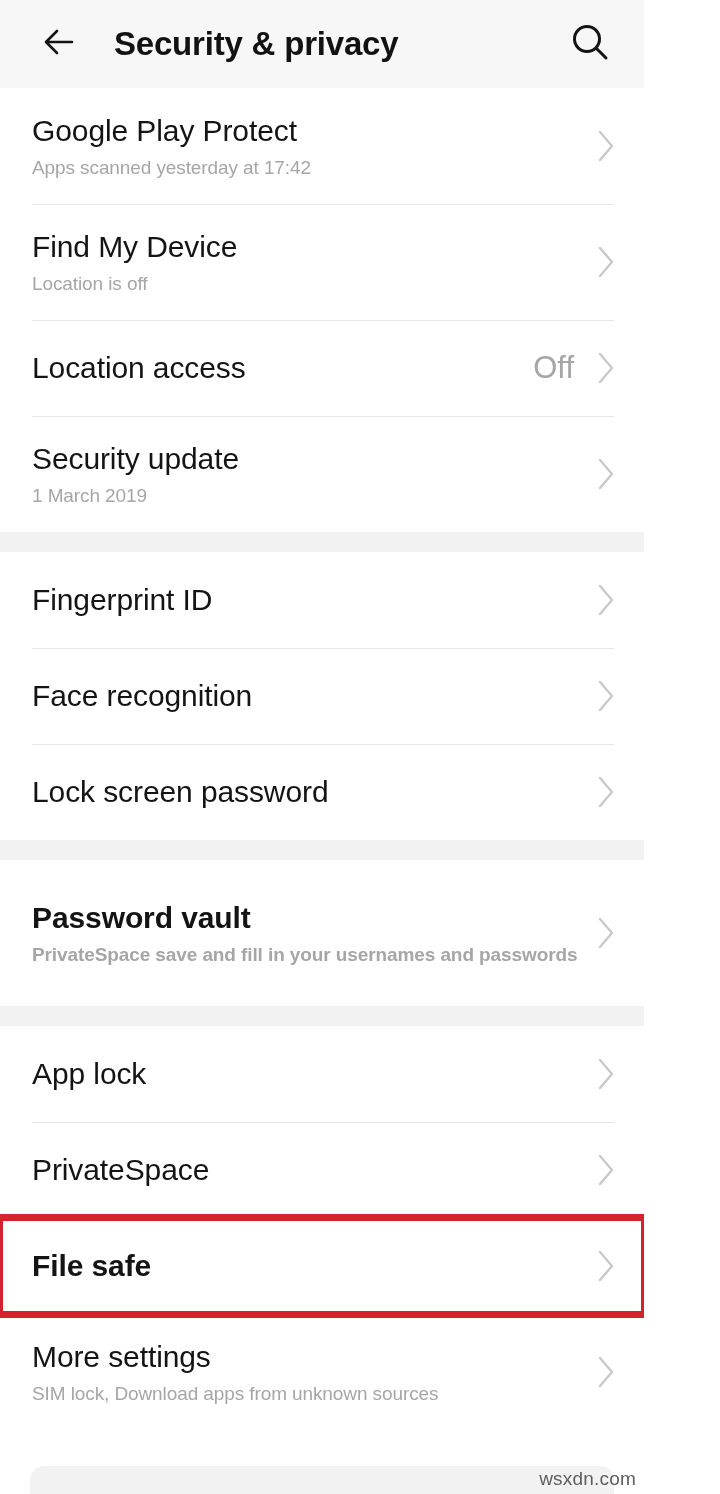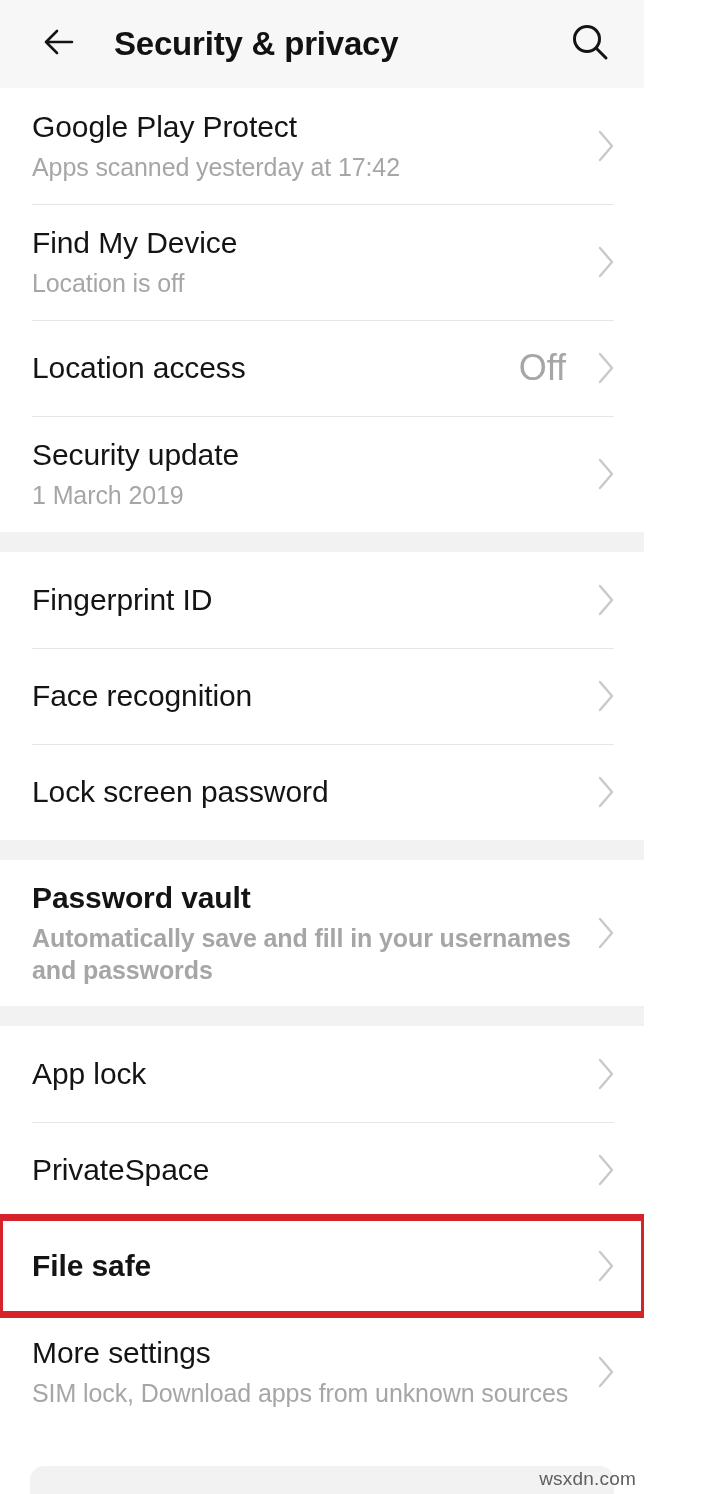--- a/index.html
+++ b/index.html
@@ -75,31 +75,31 @@
 
   .row-text { flex: 1 1 auto; min-width: 0; }
 
   .row-title {
     font-size: 30px;
     color: #141414;
     line-height: 1.2;
     letter-spacing: -0.1px;
   }
   .row-sub {
-    font-size: 25px;
+    font-size: 19px;
     color: #a6a6a6;
     line-height: 1.26;
     margin-top: 7px;
     letter-spacing: -0.1px;
   }
 
   .row-value {
-    font-size: 36px;
+    font-size: 31px;
     color: #a6a6a6;
-    margin-right: 28px;
+    margin-right: 20px;
     flex: 0 0 auto;
   }
 
   .chev {
     flex: 0 0 auto;
     width: 24px; height: 36px;
     display: flex; align-items: center; justify-content: center;
   }
 
   
@@ -242,21 +242,21 @@
       </div>
     </div>
   </div>
 
   <div class="section-gap"></div>
 
   <div class="section">
     <div class="row three-line">
       <div class="row-text">
         <div class="row-title">Password vault</div>
-        <div class="row-sub">Automatically save and fill in your usernames and passwords</div>
+        <div class="row-sub">PrivateSpace save and fill in your usernames and passwords</div>
       </div>
       <div class="chev">
         <svg width="20" height="34" viewBox="0 0 20 34" fill="none">
             <path d="M4 3 L16 17 L4 31" stroke="#c9c9c9" stroke-width="2.4" stroke-linecap="round" stroke-linejoin="round"></path>
           </svg>
       </div>
     </div>
   </div>
 
   <div class="section-gap"></div>

